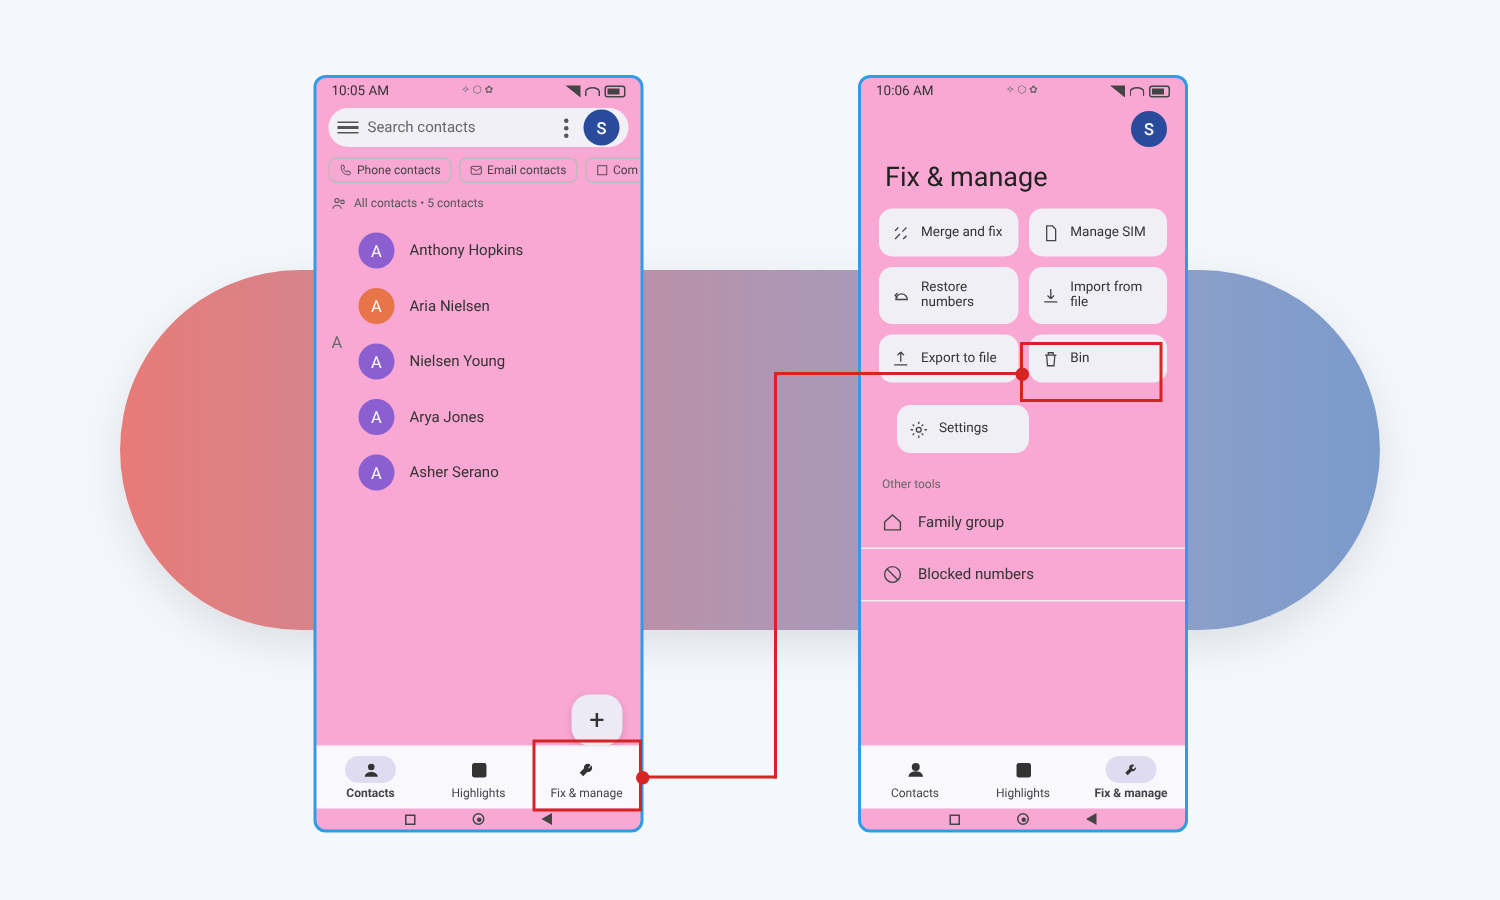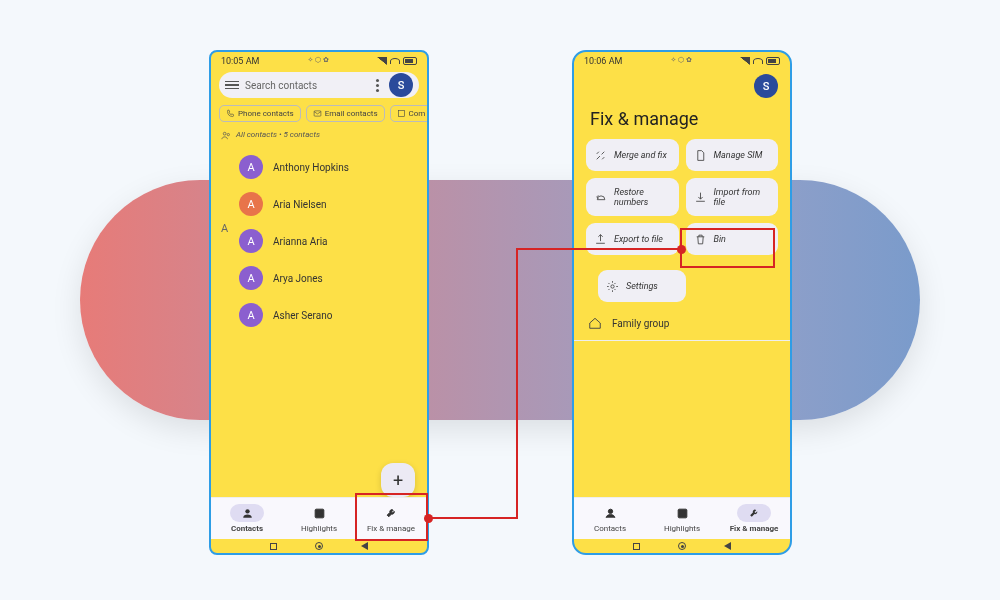--- a/index.html
+++ b/index.html
@@ -2,23 +2,23 @@
 <html><head>
 <meta charset="utf-8">
 <style>
 * { margin:0; padding:0; box-sizing:border-box; font-family:-apple-system,Roboto,"Segoe UI",Arial,sans-serif; }
 body { width:1000px; height:600px; background:#f4f8fc; position:relative; overflow:hidden; }
 
 .bg-pill { position:absolute; left:80px; top:180px; width:840px; height:240px; border-radius:120px;
   background:linear-gradient(90deg,#e77b78 0%, #cc8996 25%, #b195b0 50%, #97a1c8 75%, #7a9bcb 100%);
   box-shadow:0 10px 30px rgba(0,0,0,.1); }
 
-.phone { position:absolute; top:50px; width:220px; height:505px; background:#fde047; border:2px solid #2e9de6; border-radius:8px; overflow:hidden; font-size:9px; color:#333; }
+.phone { position:absolute; top:50px; width:220px; height:505px; background:#f9a8d4; border:2px solid #2e9de6; border-radius:8px; overflow:hidden; font-size:9px; color:#333; }
 .phone.left { left:209px; }
-.phone.right { left:572px;border-radius:14px; }
+.phone.right { left:572px; }
 
 .statusbar { display:flex; justify-content:space-between; padding:4px 10px 2px; height:16px; }
 .statusbar .sright { display:flex; gap:3px; align-items:center; }
 .signal,.wifi,.batt { width:10px; height:8px; }
 .signal{ background:linear-gradient(to top right,transparent 48%,#444 52%); }
 .wifi{ border-radius:50% 50% 0 0; border:1.5px solid #444; border-bottom:none; height:6px; width:10px; }
 .batt{ border:1px solid #444; border-radius:2px; width:14px; position:relative; }
 .batt::after{ content:""; position:absolute; left:1px; top:1px; bottom:1px; width:70%; background:#444; }
 
 .searchbar { margin:4px 8px; background:#f1f0f6; border-radius:22px; height:26px; display:flex; align-items:center; padding:0 6px; gap:6px; }
@@ -27,21 +27,21 @@
 .searchtext{ flex:1; color:#666; font-size:10px; }
 .dots3{ width:3px; display:flex; flex-direction:column; gap:2px; margin:0 4px; }
 .dots3 span{ width:3px; height:3px; background:#555; border-radius:50%; }
 .avatar { width:24px; height:24px; border-radius:50%; background:#2a4a9b; color:#fff; display:flex; align-items:center; justify-content:center; font-size:11px; font-weight:500; }
 .avatar.top-right { margin-left:auto; }
 
 .chips-row { display:flex; gap:5px; padding:3px 8px 2px; }
 .chip { border:1px solid #bbb; border-radius:5px; padding:3px 6px; font-size:8px; display:flex; align-items:center; gap:3px; white-space:nowrap; color:#444; }
 .chip svg{ width:9px; height:9px; }
 
-.summary { padding:6px 10px; font-size:8px; color:#555; display:flex; gap:4px;font-style:italic; }
+.summary { padding:6px 10px; font-size:8px; color:#555; display:flex; align-items:center; gap:4px; }
 .summary svg{ width:11px; height:11px; }
 
 .seclabel { position:absolute; left:10px; top:170px; font-size:11px; color:#666; }
 .contactlist { padding:2px 8px 0 28px; }
 .citem { display:flex; align-items:center; gap:10px; padding:6px 0 7px; }
 .cavatar{ width:24px; height:24px; border-radius:50%; display:flex; align-items:center; justify-content:center; color:#fff; font-size:11px; }
 .cavatar.purple{ background:#8b5fcf; }
 .cavatar.orange{ background:#e8744a; }
 .cname{ font-size:10px; color:#333; }
 
@@ -56,21 +56,21 @@
 
 .androidnav{ position:absolute; left:0; right:0; bottom:0; height:14px; display:flex; justify-content:center; gap:38px; align-items:center; }
 .sq{ width:7px; height:7px; border:1.5px solid #444; }
 .circ{ width:8px; height:8px; border:1.5px solid #444; border-radius:50%; position:relative;}
 .circ::after{ content:""; position:absolute; inset:1.5px; background:#444; border-radius:50%; }
 .tri{ width:0; height:0; border-top:4.5px solid transparent; border-bottom:4.5px solid transparent; border-right:7px solid #444; }
 
 .fm-title { font-size:18px; padding:10px 16px 6px; color:#222; }
 .fm-grid { display:grid; grid-template-columns:1fr 1fr; gap:7px; padding:4px 12px; }
 .fm-grid.single { grid-template-columns:1fr; width:112px; margin-left:12px;}
-.tile { background:#f0eff5; border-radius:9px; padding:9px 8px; display:flex; align-items:center; gap:7px; font-size:9px; color:#333; min-height:32px;font-style:italic; }
+.tile { background:#f0eff5; border-radius:9px; padding:9px 8px; display:flex; align-items:center; gap:7px; font-size:9px; color:#333; min-height:32px; }
 .tile svg{ width:13px; height:13px; stroke:#444; fill:none; stroke-width:1.6; flex-shrink:0; }
 .other-title{ font-size:8px; color:#666; padding:12px 14px 4px; }
 .orow{ padding:10px 14px; display:flex; align-items:center; gap:10px; border-bottom:1px solid #eee; font-size:10px; color:#333;}
 .orow svg{ width:14px; height:14px; stroke:#444; fill:none; stroke-width:1.6;}
 
 .hl-box { position:absolute; border:2.5px solid #d62424; z-index:5; }
 .hl-fix { left:355px; top:493px; width:73px; height:48px; }
 .hl-bin { left:680px; top:228px; width:95px; height:40px; }
 .reddot{ position:absolute; width:9px; height:9px; background:#d62424; border-radius:50%; z-index:6; }
 .rd1{ left:424px; top:514px; }
@@ -143,21 +143,21 @@
       <div class="citem">
         <span class="cavatar purple">A</span>
         <span class="cname">Anthony Hopkins</span>
       </div>
       <div class="citem">
         <span class="cavatar orange">A</span>
         <span class="cname">Aria Nielsen</span>
       </div>
       <div class="citem">
         <span class="cavatar purple">A</span>
-        <span class="cname">Arianna Aria</span>
+        <span class="cname">Nielsen Young</span>
       </div>
       <div class="citem">
         <span class="cavatar purple">A</span>
         <span class="cname">Arya Jones</span>
       </div>
       <div class="citem">
         <span class="cavatar purple">A</span>
         <span class="cname">Asher Serano</span>
       </div>
     </div>
@@ -251,25 +251,33 @@
   </div>
   <div class="fm-grid single" style="margin-top:7px">
     <div class="tile">
         <svg viewBox="0 0 24 24">
           <circle cx="12" cy="12" r="3"></circle>
           <path d="M12 2v3m0 14v3m10-10h-3M5 12H2m15.5-6.5l-2 2m-9 9l-2 2m13 0l-2-2m-9-9l-2-2"></path>
         </svg>
         <span>Settings</span>
       </div>
   </div>
+  <div class="other-title">Other tools</div>
   <div class="orow">
       <svg viewBox="0 0 24 24">
         <path d="M3 12l9-8 9 8v9H3z"></path>
       </svg>
       <span>Family group</span>
+    </div>
+  <div class="orow">
+      <svg viewBox="0 0 24 24">
+        <circle cx="12" cy="12" r="9"></circle>
+        <path d="M6 6l12 12"></path>
+      </svg>
+      <span>Blocked numbers</span>
     </div>
   <div class="bottomnav">
     <div class="bitem">
         <span class="bpill">
           <svg viewBox="0 0 24 24" fill="none" stroke="#333" stroke-width="1.8">
             <circle cx="12" cy="8" r="4"></circle>
             <path d="M4 20c0-4 4-6 8-6s8 2 8 6"></path>
           </svg>
         </span>
         <span class="blabel">Contacts</span>

